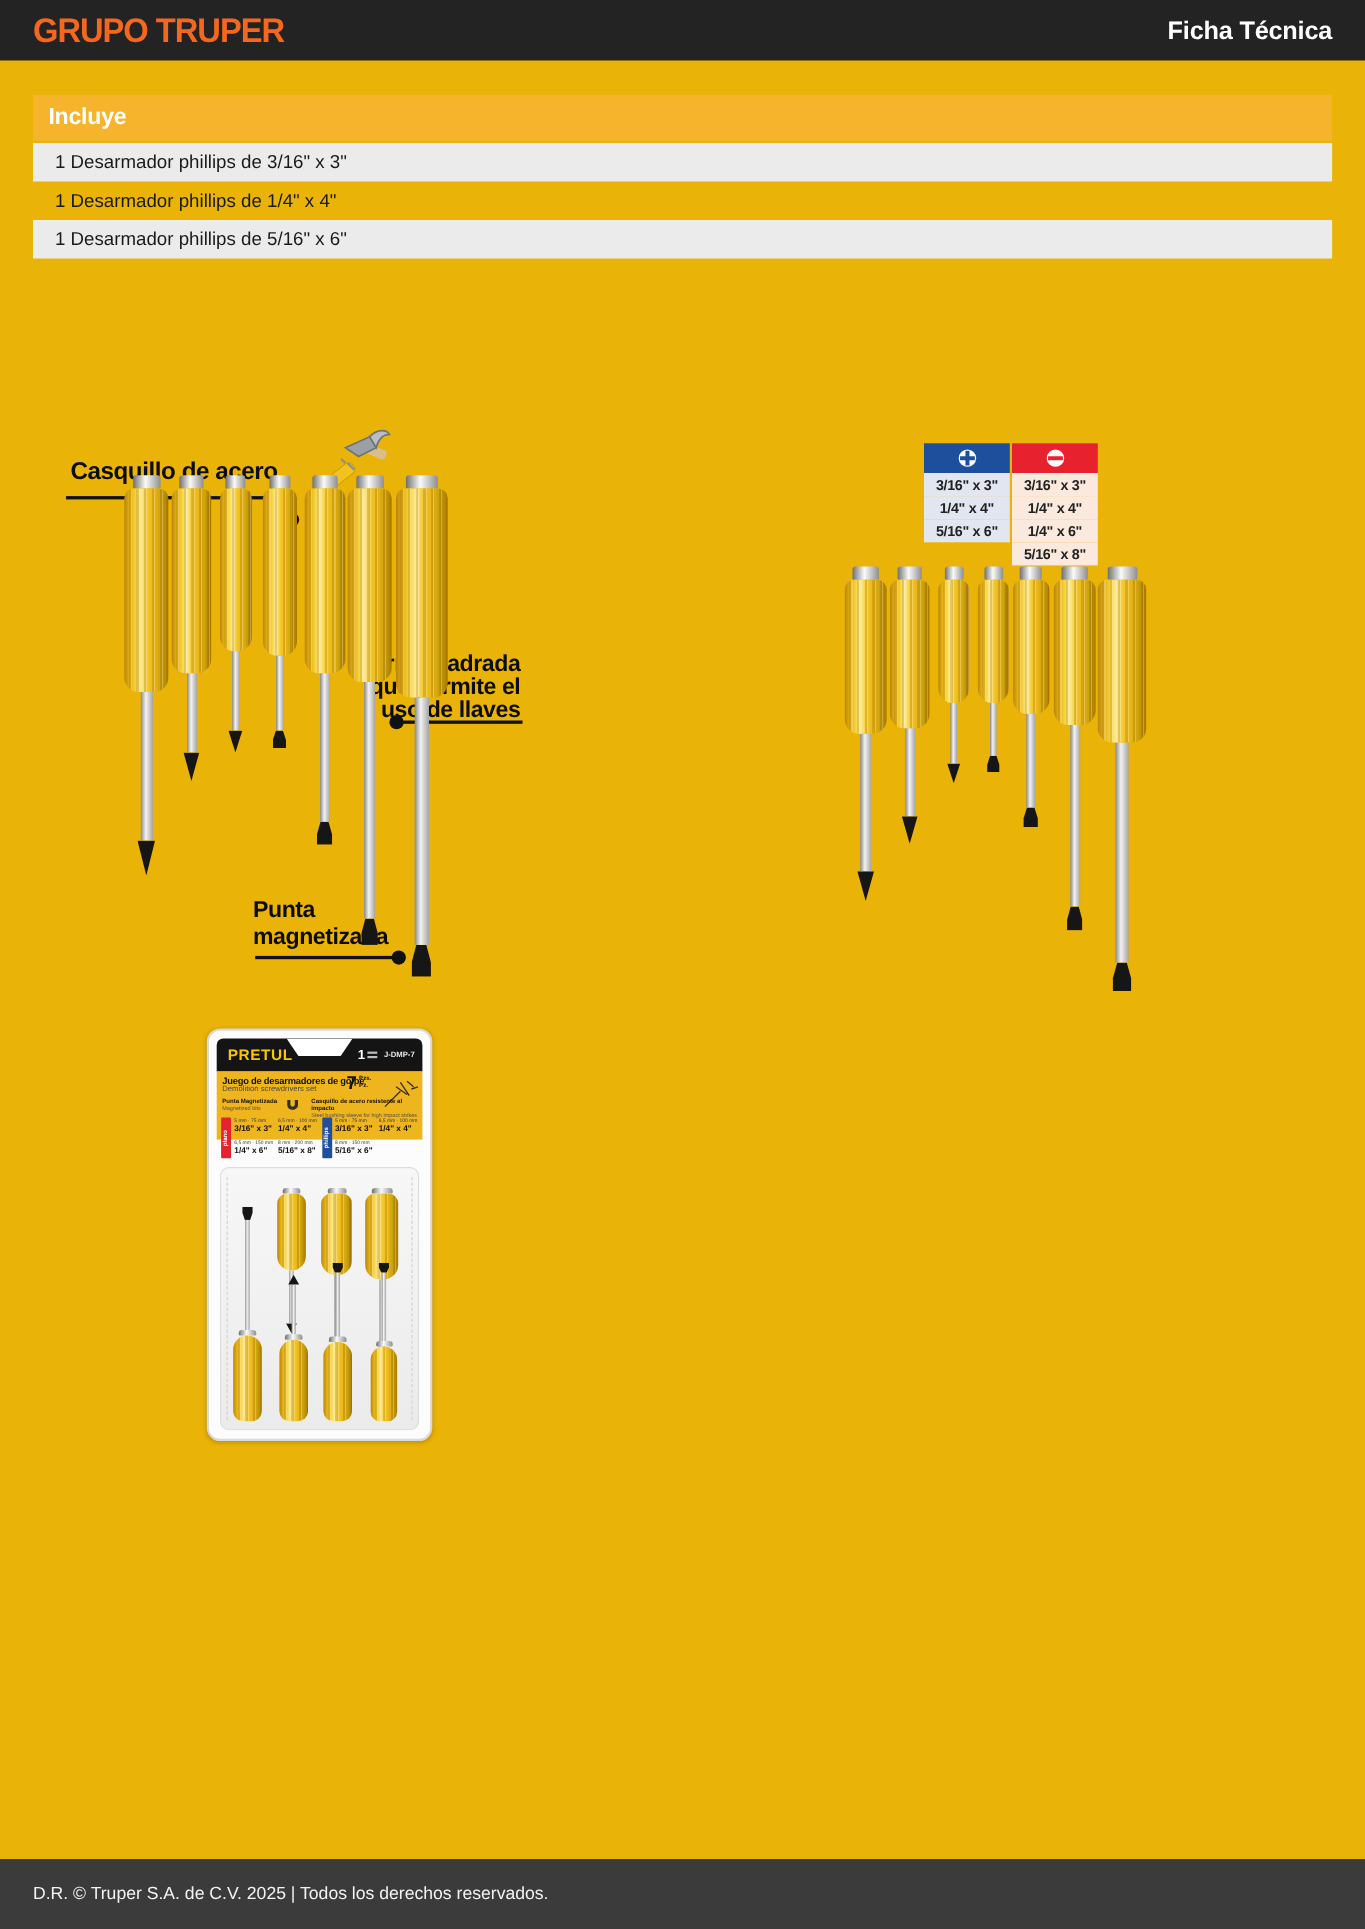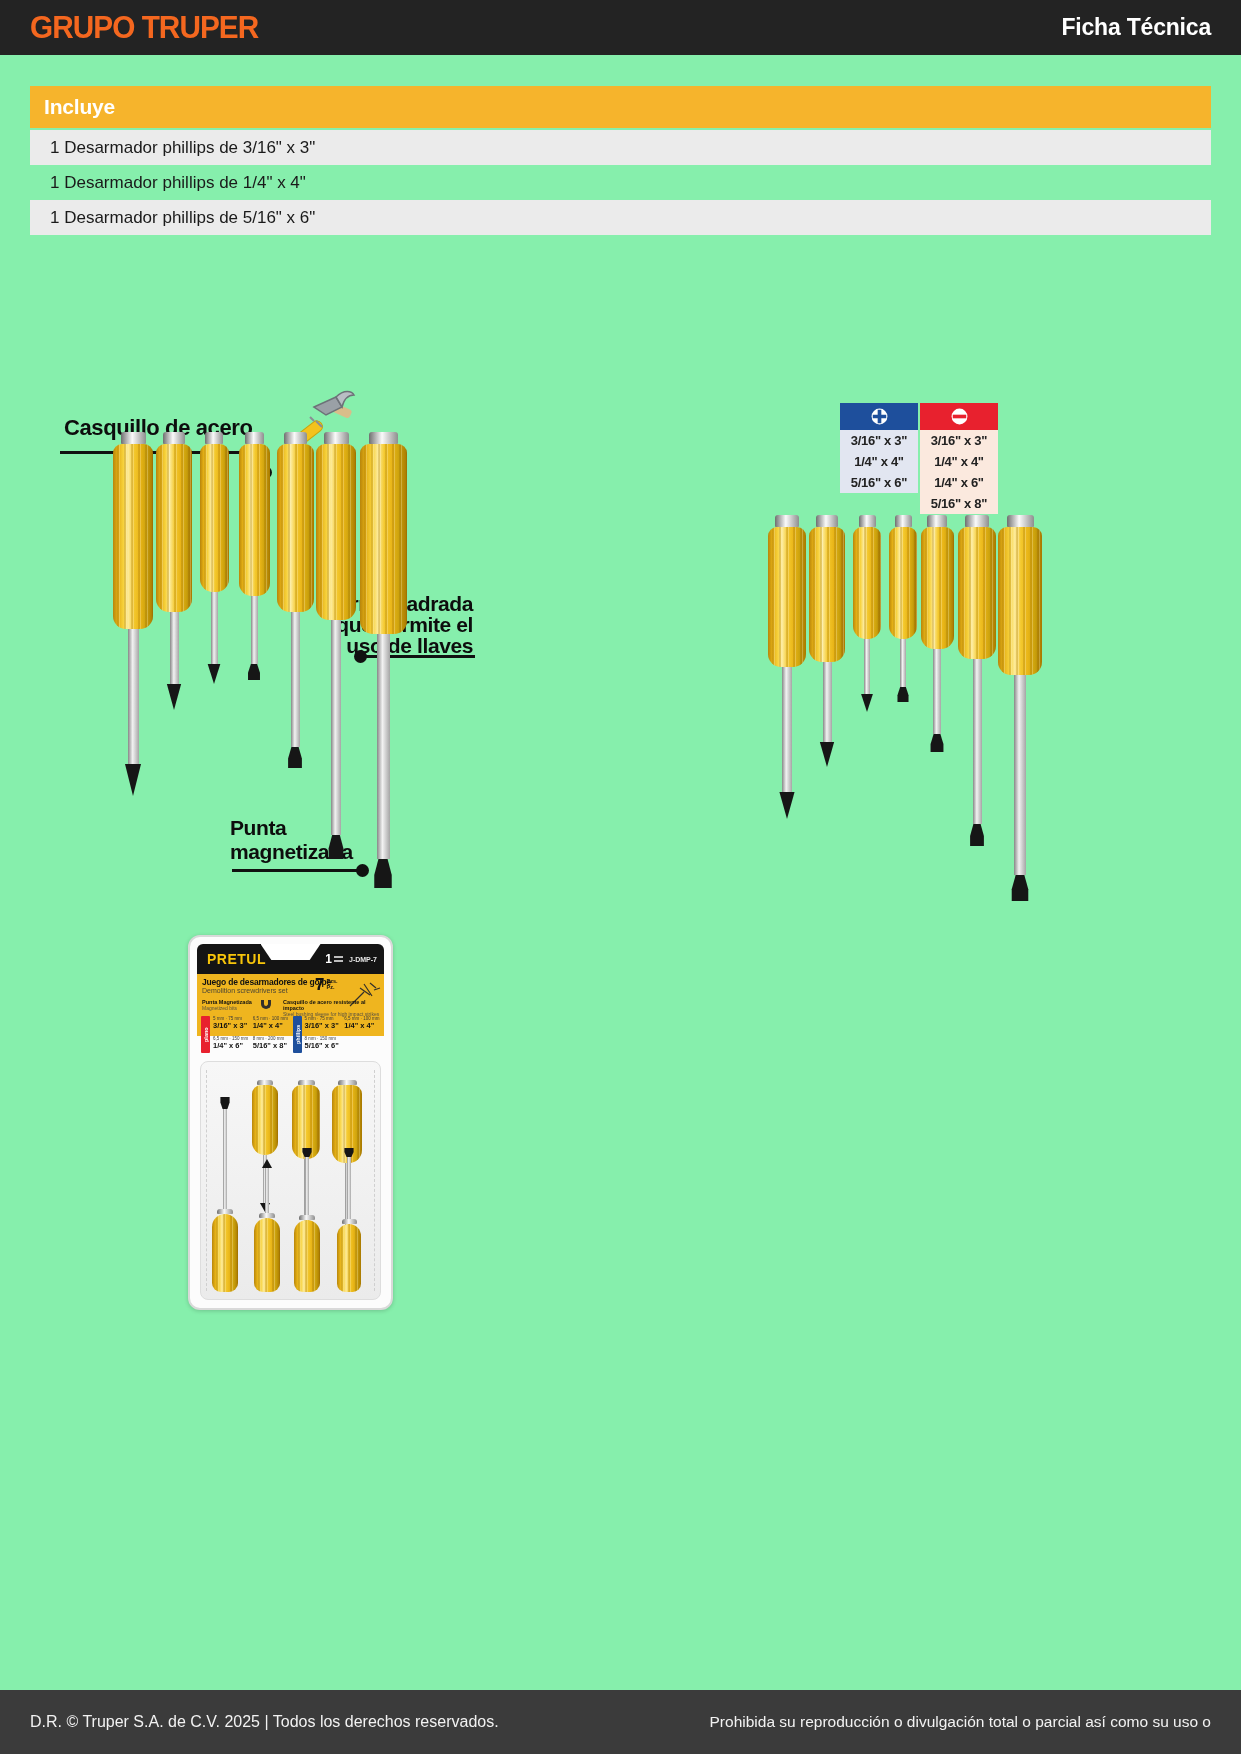--- a/index.html
+++ b/index.html
@@ -1,16 +1,16 @@
 <!DOCTYPE html>
 <html style="--accent: #F6B42C; --header-bg: #232323; --footer-bg: #3B3B3B; --row-alt: #EBEBEB; --logo-orange: #F4671F; --phillips-blue: #1E4F9C; --flat-red: #E8212E; --phillips-cell: #E2E6F1; --flat-cell: #FBE9DE; --package-yellow: #EFB51F;"><head>
 <meta charset="utf-8">
 <style>
   html,body{margin:0;padding:0;background:#fff;}
-  .page{position:relative;width:1241px;height:1754px;background:#86efac;overflow:hidden;
+  .page{position:relative;width:1241px;height:1754px;background:#eab308;overflow:hidden;
         font-family:"Liberation Sans",sans-serif;}
 
   
   .top-bar{position:absolute;left:0;top:0;width:100%;height:55px;background:var(--header-bg,#232323);
            display:flex;align-items:center;justify-content:space-between;box-sizing:border-box;padding:0 30px;}
   .logo{color:var(--logo-orange,#F4671F);font-size:31px;font-weight:bold;letter-spacing:-1px;
         transform:scaleX(.96);transform-origin:left center;white-space:nowrap;}
   .doc-title{color:#fff;font-size:23px;font-weight:600;letter-spacing:-0.2px;}
 
   
@@ -412,16 +412,15 @@
             <div class="sd-cap" style="width: 15px; height: 5px;"></div>
             <div class="sd-handle" style="width: 24px; height: 68px;"></div>
           </div>
         </div>
     </div>
   </section>
 
   <footer class="bottom-bar">
     <div class="foot-left">D.R. © Truper S.A. de C.V. 2025 | Todos los derechos reservados.</div>
     <div class="foot-right">
-      <div>Prohibida su reproducción o divulgación total o parcial así como su uso o</div>
     </div>
   </footer>
 </div>
 
 </body></html>

